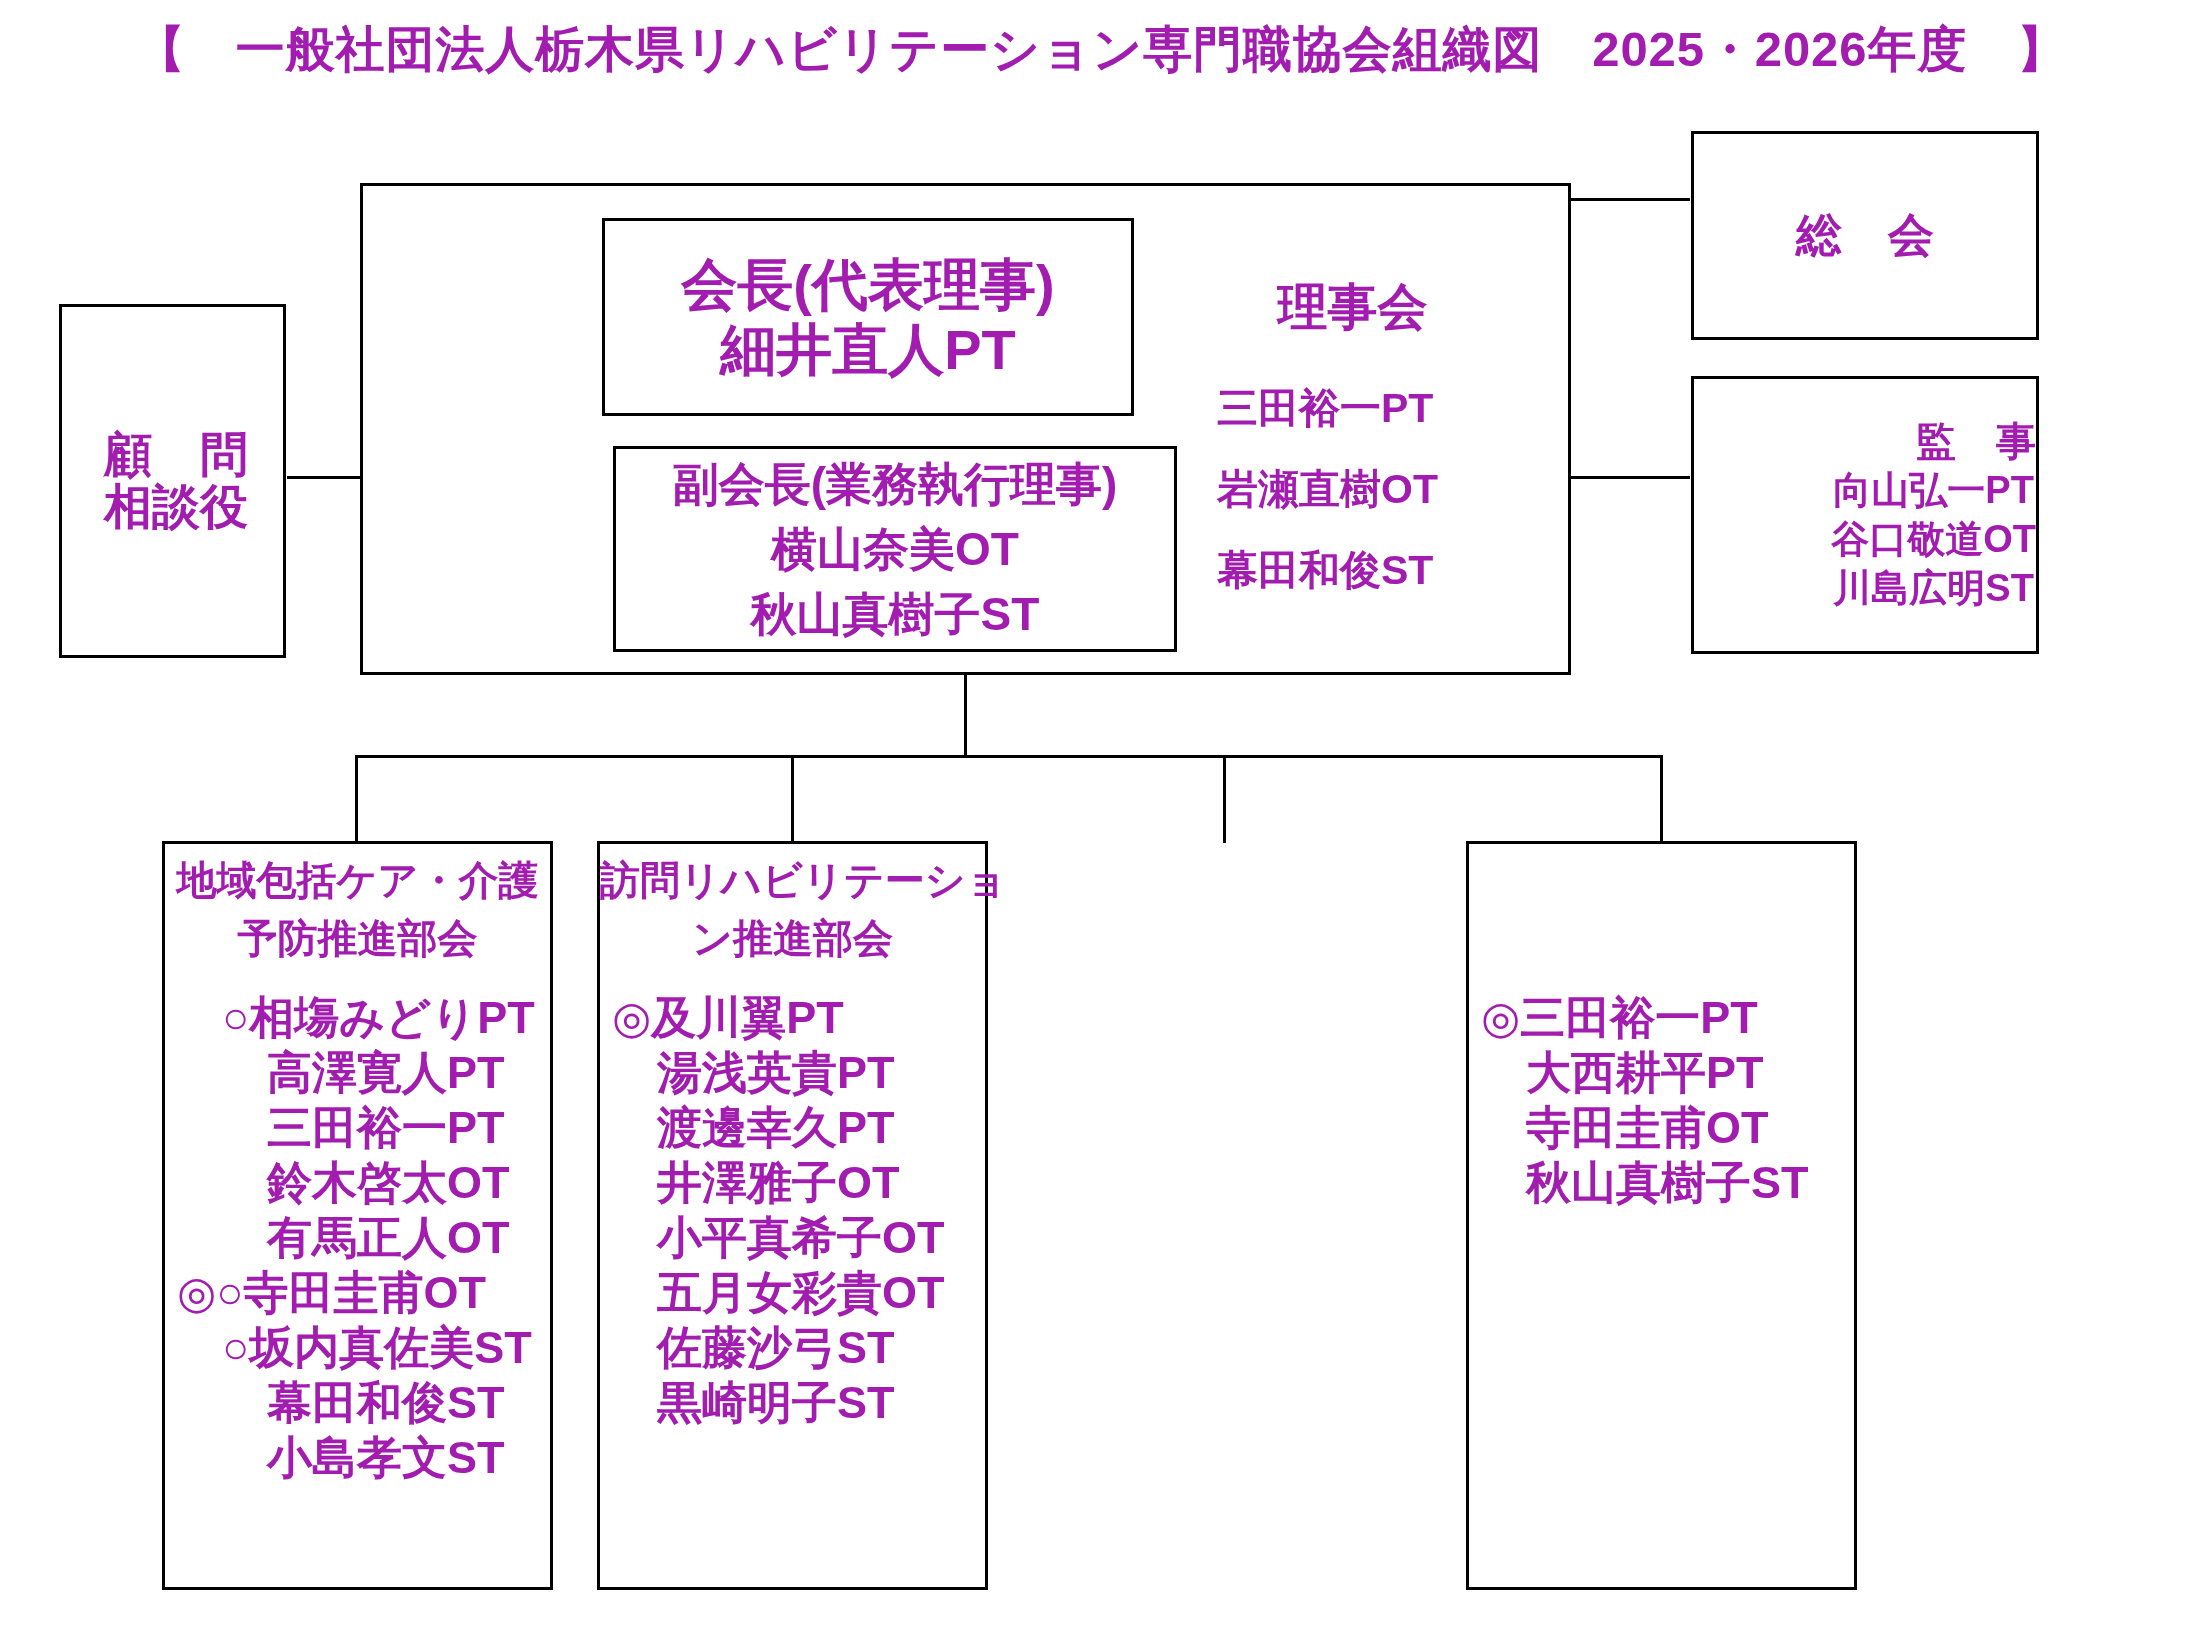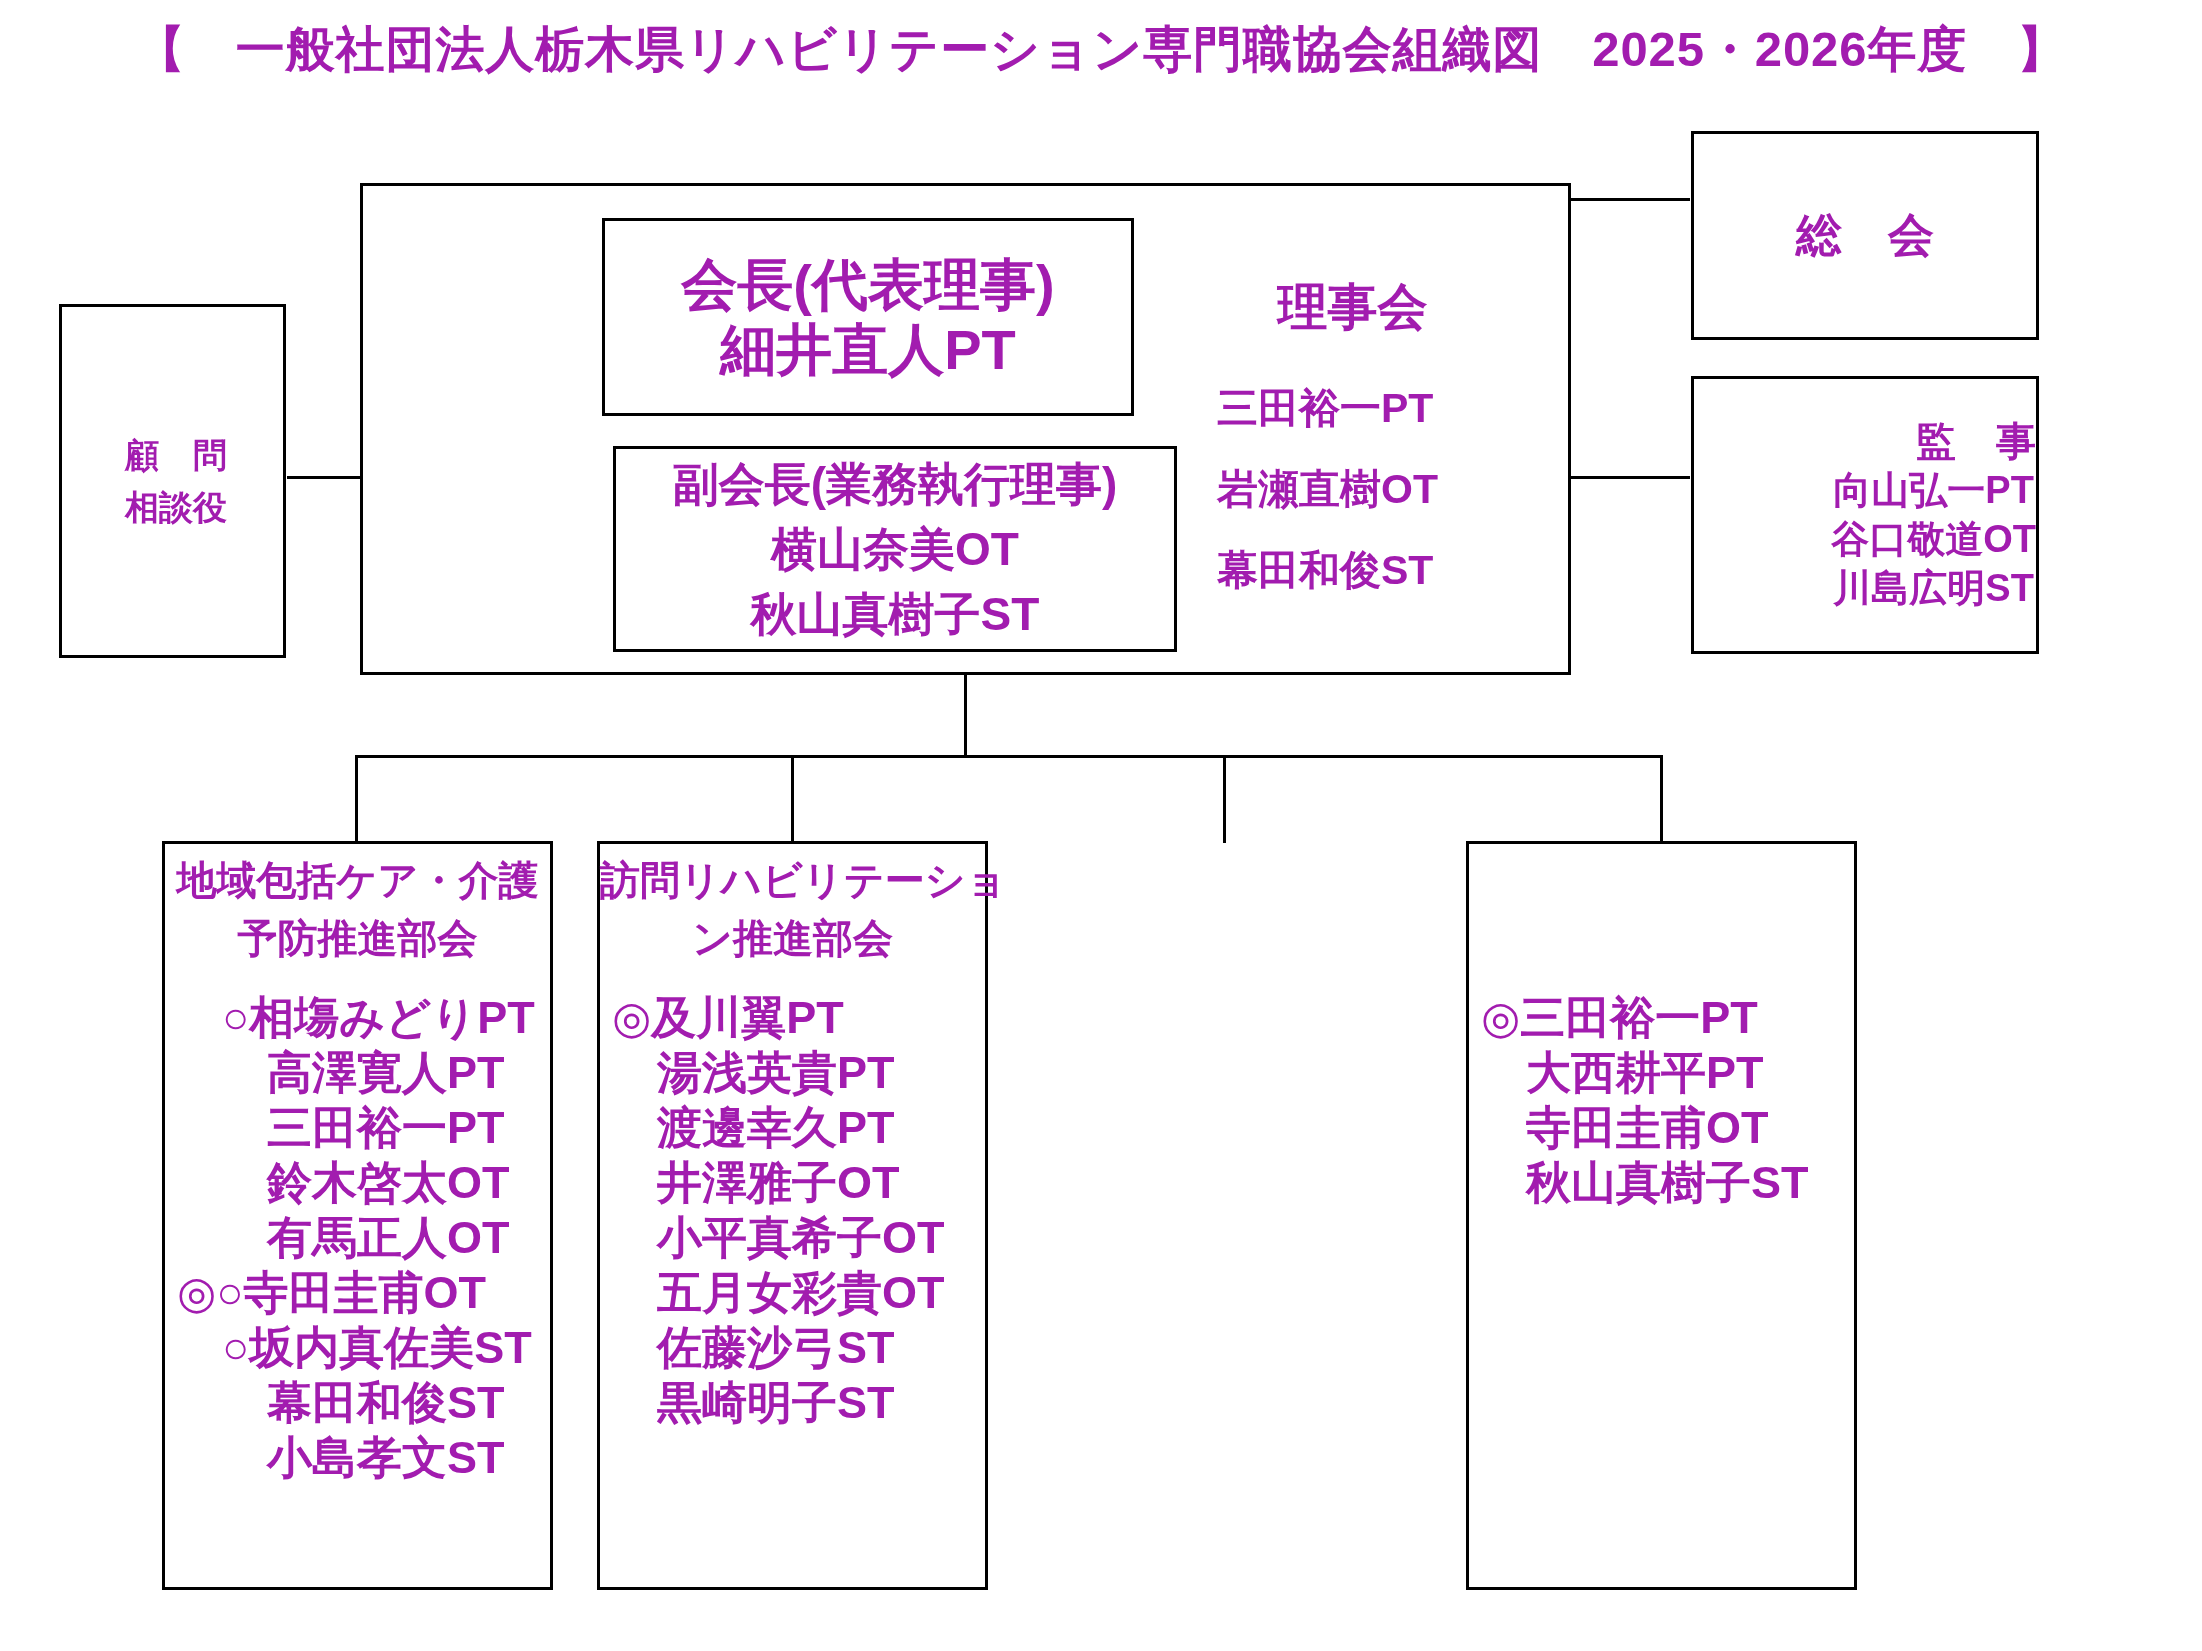--- a/index.html
+++ b/index.html
@@ -8,21 +8,21 @@
     font-family:"Liberation Sans","DejaVu Sans",sans-serif;
     color:#a21caf; font-weight:bold;
   }
   .box { position:absolute; border:3.4px solid #000; box-sizing:border-box; background:#fff; }
   .line { position:absolute; background:#000; }
   .center-col { display:flex; flex-direction:column; align-items:center; justify-content:center; text-align:center; }
   .pre { white-space:pre; }
 
   .title { position:absolute; left:0; top:17px; width:2203px; text-align:center; font-size:49px; letter-spacing:0.9px; }
 
-  .advisor-box   { left:59px;  top:304px; width:227px; height:354px; font-size:34px; line-height:52px;padding-left:7px; }
+  .advisor-box   { left:59px;  top:304px; width:227px; height:354px; font-size:48px; line-height:52px;padding-left:7px; }
   .main-box      { left:360px; top:183px; width:1211px; height:492px; }
   .sokai-box     { left:1691px; top:131px; width:348px; height:209px; font-size:46px; }
   .kanji-box     { left:1691px; top:376px; width:348px; height:278px;align-items:flex-end; }
   .kanji-title   { font-size:40px; line-height:49px; text-align:center; }
   .kanji-members { font-size:38px; line-height:49px; text-align:center; }
 
   .chairman-box  { left:225px; top:32px;  width:532px; height:198px; font-size:56px; line-height:65px;margin-left:14px; }
   .vice-box      { left:225px; top:260px; width:564px; height:206px; font-size:46px; line-height:65px;margin-left:25px; }
   .riji-title    { position:absolute; left:843px; top:88px; width:293px; text-align:center; font-size:50px; }
   .riji-members  { position:absolute; left:854px; top:182px; font-size:41px; line-height:81px; }

